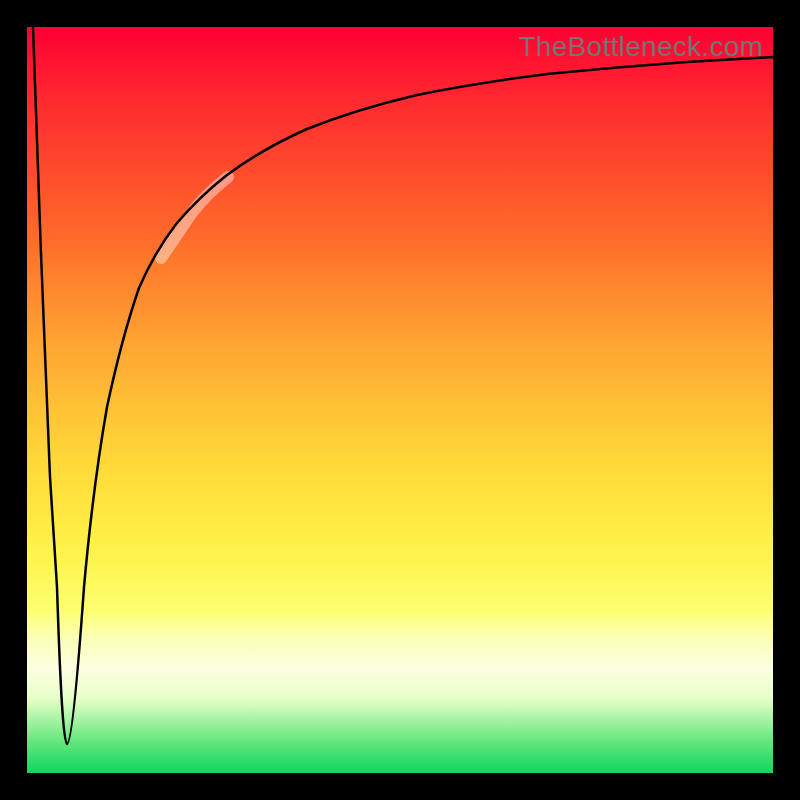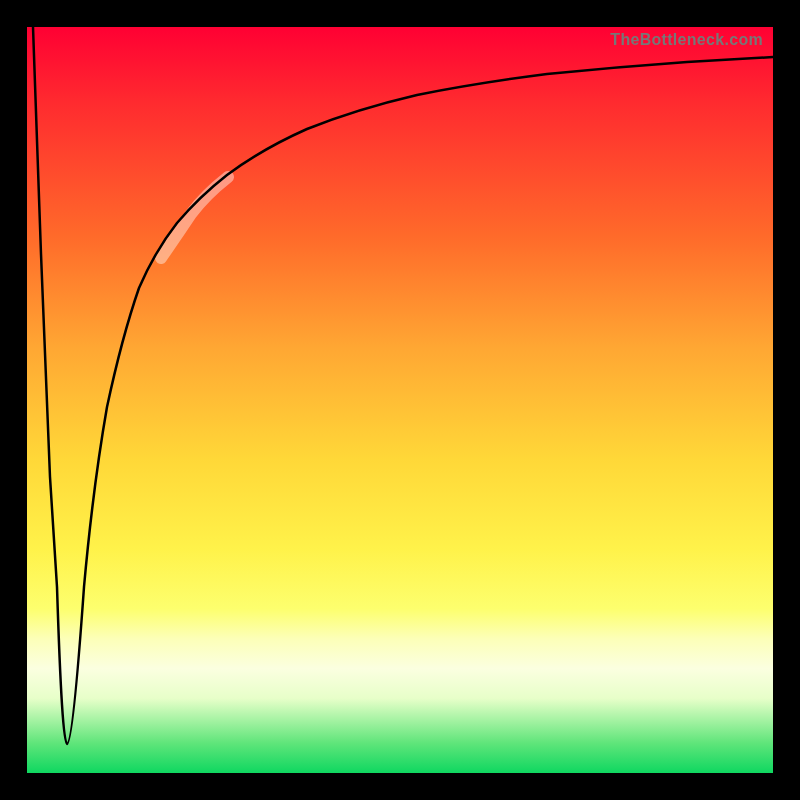--- a/index.html
+++ b/index.html
@@ -38,22 +38,22 @@
       #e7ffc9 90%,
       #5fe57a 96%,
       #0fd760 100%
     );
   }
   .watermark {
     position: absolute;
     top: 4px;
     right: 10px;
     color: #777;
-    font-size: 16px;
-    font-weight: 700;
+    font-size: 28px;
+    font-weight: 400;
     letter-spacing: 0.3px;
     user-select: none;
   }
   svg.curve {
     position: absolute;
     left: 0;
     top: 0;
     width: 746px;
     height: 746px;
     overflow: visible;

